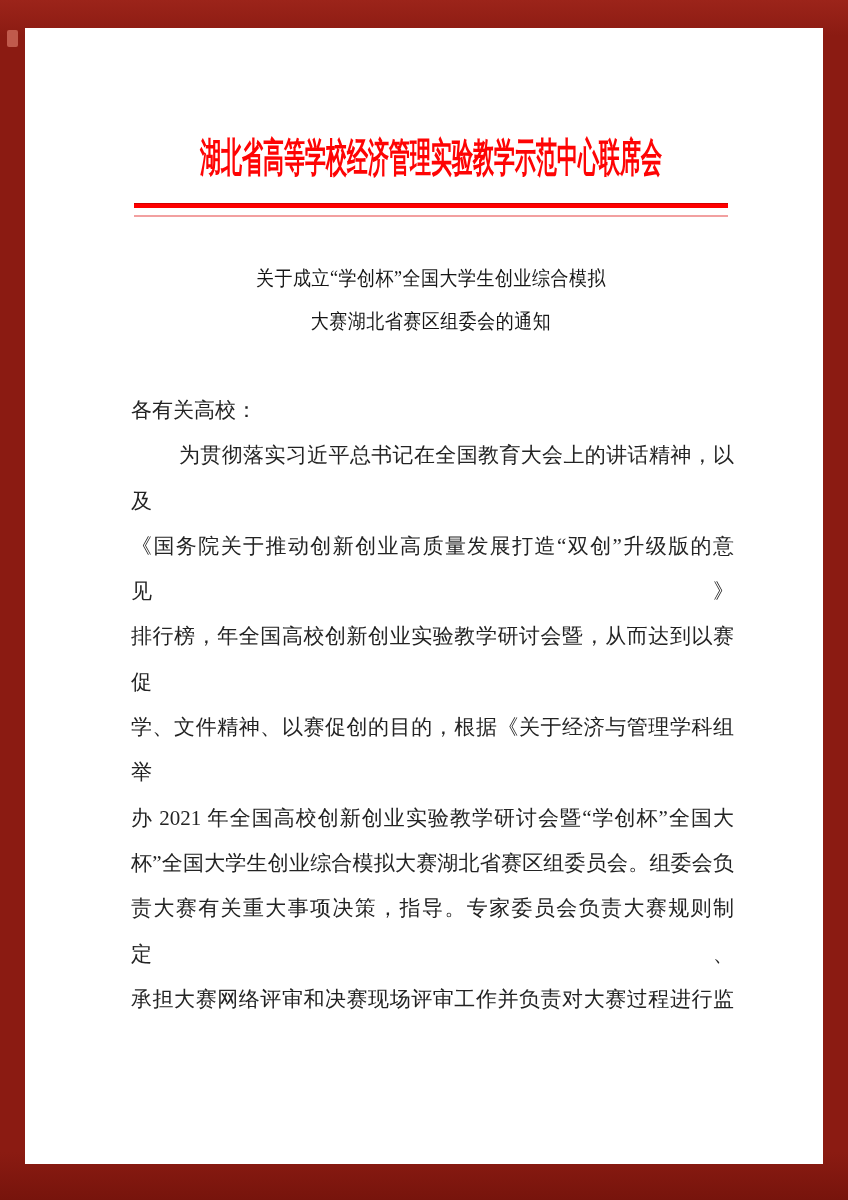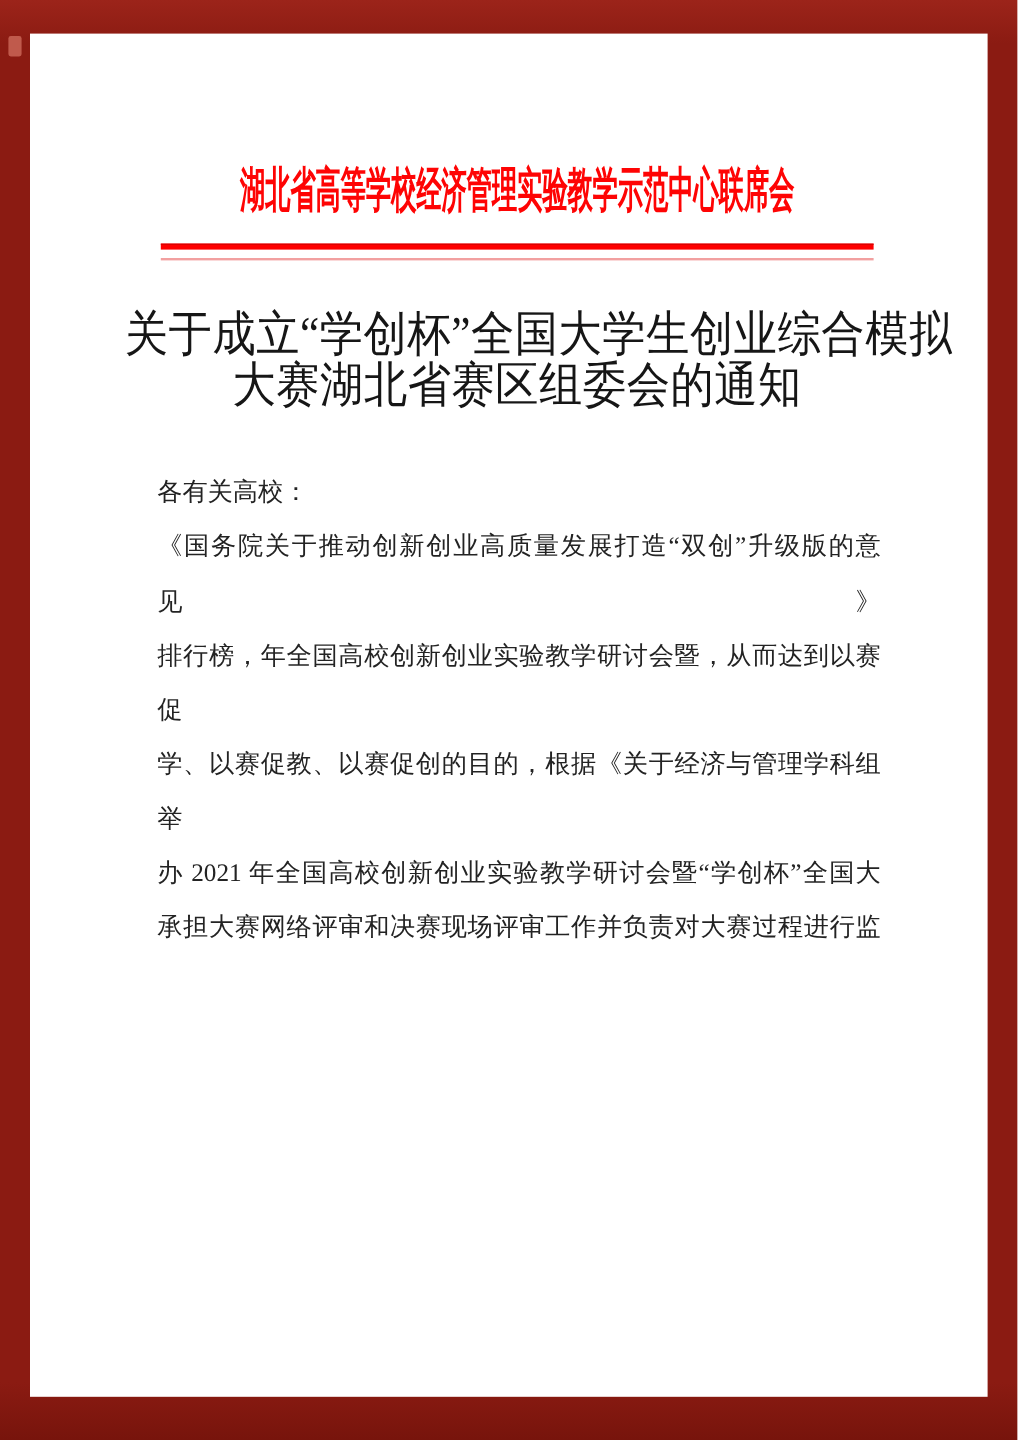--- a/index.html
+++ b/index.html
@@ -52,21 +52,21 @@
   .rule-thin {
     position: absolute;
     left: 109px; top: 187px; width: 594px; height: 2px;
     background: #f2a0a0;
   }
   
   .doc-title {
     position: absolute;
     left: 79px; top: 229px; width: 654px;
     text-align: center;
-    font-size: 36px;
+    font-size: 18px;
     line-height: 43px;
     letter-spacing: 0.5px;
     color: #161616;
     white-space: nowrap;
   }
   .doc-title .stretch {
     display: inline-block;
     transform: scaleY(1.12);
     transform-origin: 50% 50%;
   }
@@ -104,21 +104,24 @@
     <div class="rule-thick"></div>
     <div class="rule-thin"></div>
 
     <div class="doc-title">
       <span class="stretch">关于成立“学创杯”全国大学生创业综合模拟</span><br>
       <span class="stretch">大赛湖北省赛区组委会的通知</span>
     </div>
 
     <div class="body-text">
         <div class="body-line short">各有关高校：</div>
+        <div class="body-line indent">为贯彻落实习近平总书记在全国教育大会上的讲话精神，以及</div>
         <div class="body-line">《国务院关于推动创新创业高质量发展打造“双创”升级版的意见》</div>
         <div class="body-line">排行榜，年全国高校创新创业实验教学研讨会暨，从而达到以赛促</div>
-        <div class="body-line">学、以赛促教、以赛促创的目的，根据《关于经济与管理学科组举</div>
+        <div class="body-line">学、文件精神、以赛促创的目的，根据《关于经济与管理学科组举</div>
         <div class="body-line">办 2021 年全国高校创新创业实验教学研讨会暨“学创杯”全国大</div>
+        <div class="body-line">杯”全国大学生创业综合模拟大赛湖北省赛区组委员会。组委会负</div>
+        <div class="body-line">责大赛有关重大事项决策，指导。专家委员会负责大赛规则制定、</div>
         <div class="body-line">承担大赛网络评审和决赛现场评审工作并负责对大赛过程进行监</div>
       </div>
 
   </div>
 </div>
 
 </body></html>

